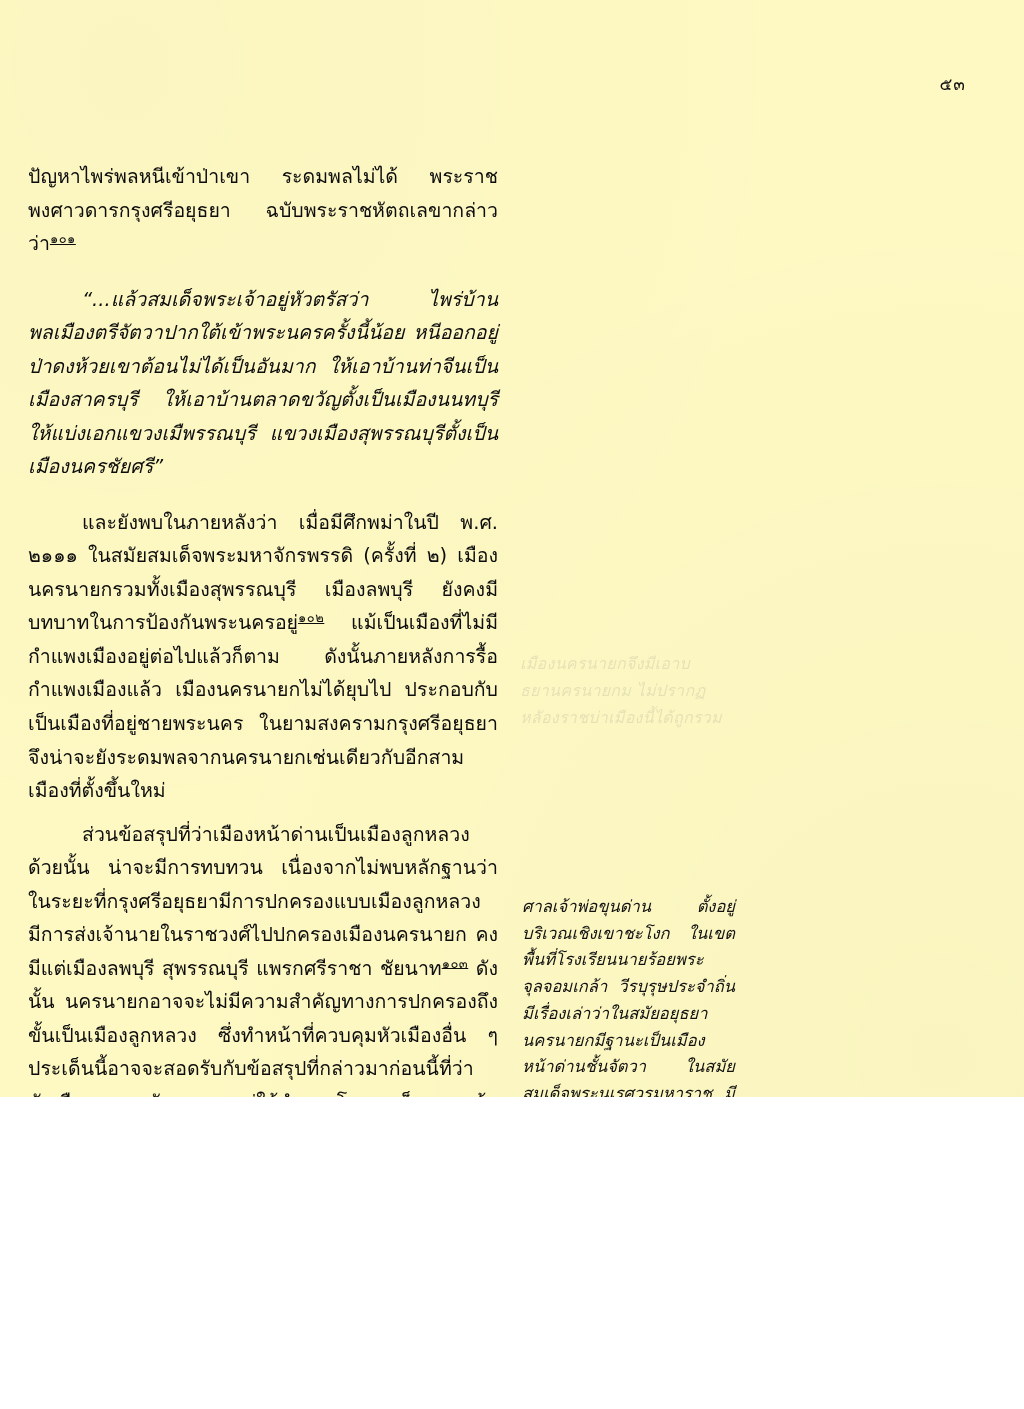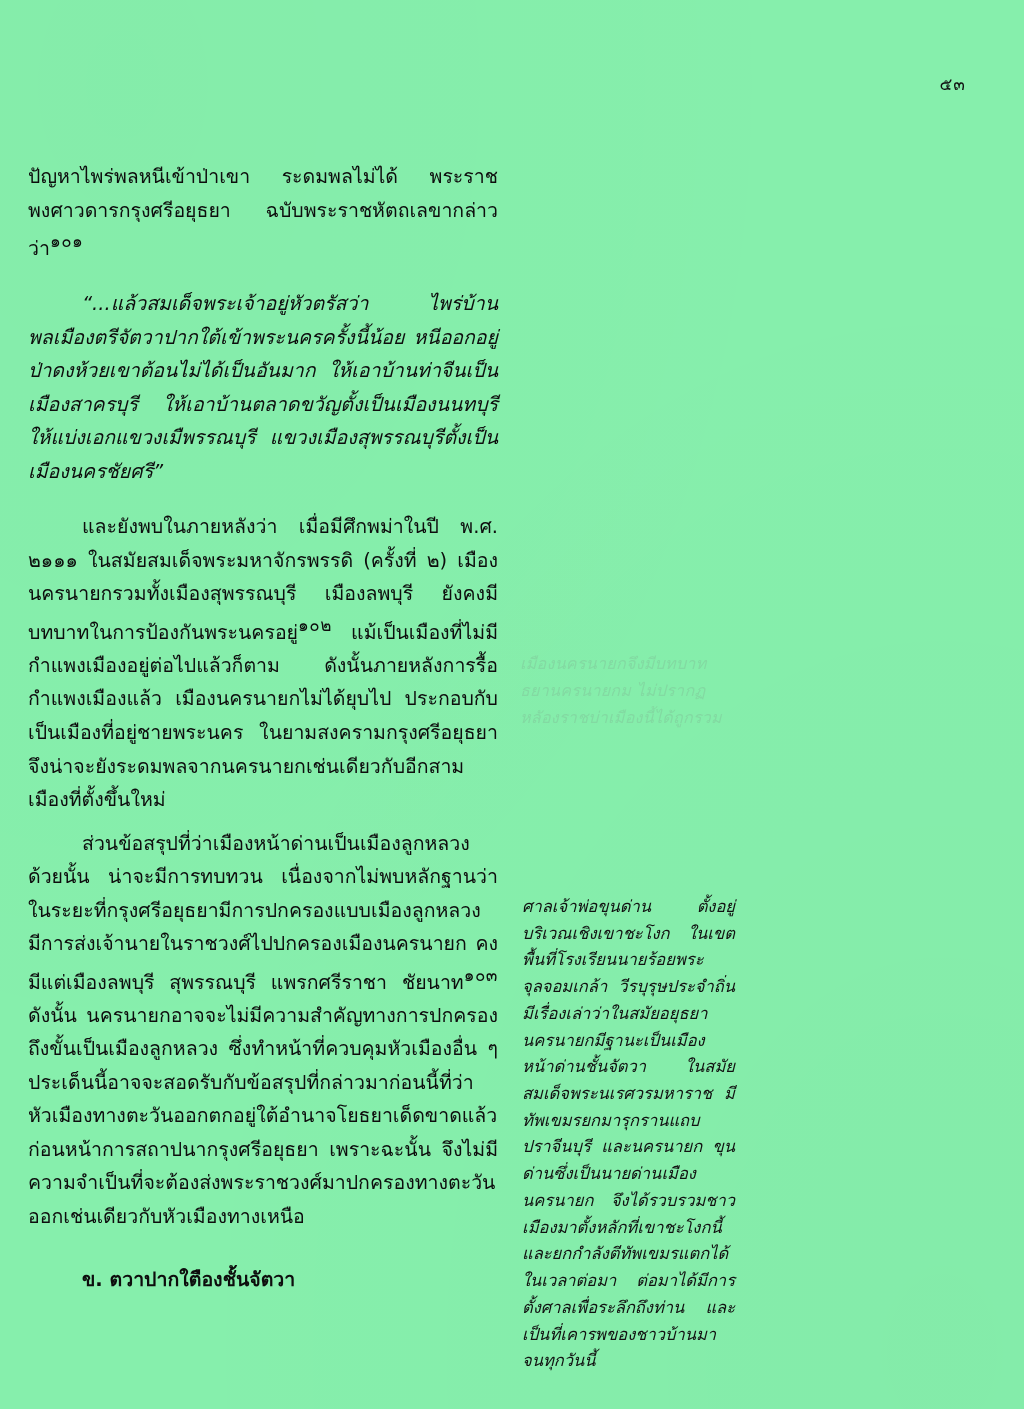--- a/index.html
+++ b/index.html
@@ -3,22 +3,22 @@
 <meta charset="utf-8">
 <style>
   html, body {
     margin: 0;
     padding: 0;
     background: #ffffff;
   }
   .page {
     position: relative;
     width: 1024px;
-    height: 1409px;
-    background: #86efac;
+    height: 1097px;
+    background: #fef9c3;
     font-family: "DejaVu Sans", sans-serif;
     color: #000;
     overflow: hidden;
   }
   
   .paper-tint {
     position: absolute;
     inset: 0;
     background:
       radial-gradient(ellipse at 12% 6%, rgba(0,0,0,0.012), rgba(0,0,0,0) 60%),
@@ -89,35 +89,36 @@
     font-size: 16px;
     line-height: 1.7;
     color: rgba(120, 120, 120, 0.17);
     font-style: italic;
     letter-spacing: 0.3px;
     user-select: none;
     pointer-events: none;
   }
   .bleed p { margin: 0; }
   .sup {
-    font-size: 17px;
+    font-size: 13px;
     vertical-align: super;
     letter-spacing: 0.5px;
+    text-decoration: underline;
   }
 </style>
 </head>
 <body>
 
 <div class="page">
   <div class="paper-tint"></div>
 
   <div class="page-number">๕๓</div>
 
   <div class="bleed">
-    <p>เมืองนครนายกจึงมีบทบาท</p>
+    <p>เมืองนครนายกจึงมีเอาบ</p>
     <p>ธยานครนายกม  ไม่ปรากฏ</p>
     <p>หลัองราชบ่าเมืองนี้ได้ถูกรวม</p>
   </div>
 
   <div class="main-col">
 
     <p class=""><span>ปัญหาไพร่พลหนีเข้าป่าเขา    ระดมพลไม่ได้   พระราชพงศาวดารกรุงศรีอยุธยา  ฉบับพระราชหัตถเลขากล่าวว่า</span><span class="sup">๑๐๑</span></p>
 
     <p class="quote">“...แล้วสมเด็จพระเจ้าอยู่หัวตรัสว่า ไพร่บ้านพลเมืองตรีจัตวาปากใต้เข้าพระนครครั้งนี้น้อย หนีออกอยู่ป่าดงห้วยเขาต้อนไม่ได้เป็นอันมาก ให้เอาบ้านท่าจีนเป็นเมืองสาครบุรี ให้เอาบ้านตลาดขวัญตั้งเป็นเมืองนนทบุรี ให้แบ่งเอกแขวงเมืพรรณบุรี แขวงเมืองสุพรรณบุรีตั้งเป็นเมืองนครชัยศรี”</p>
 

